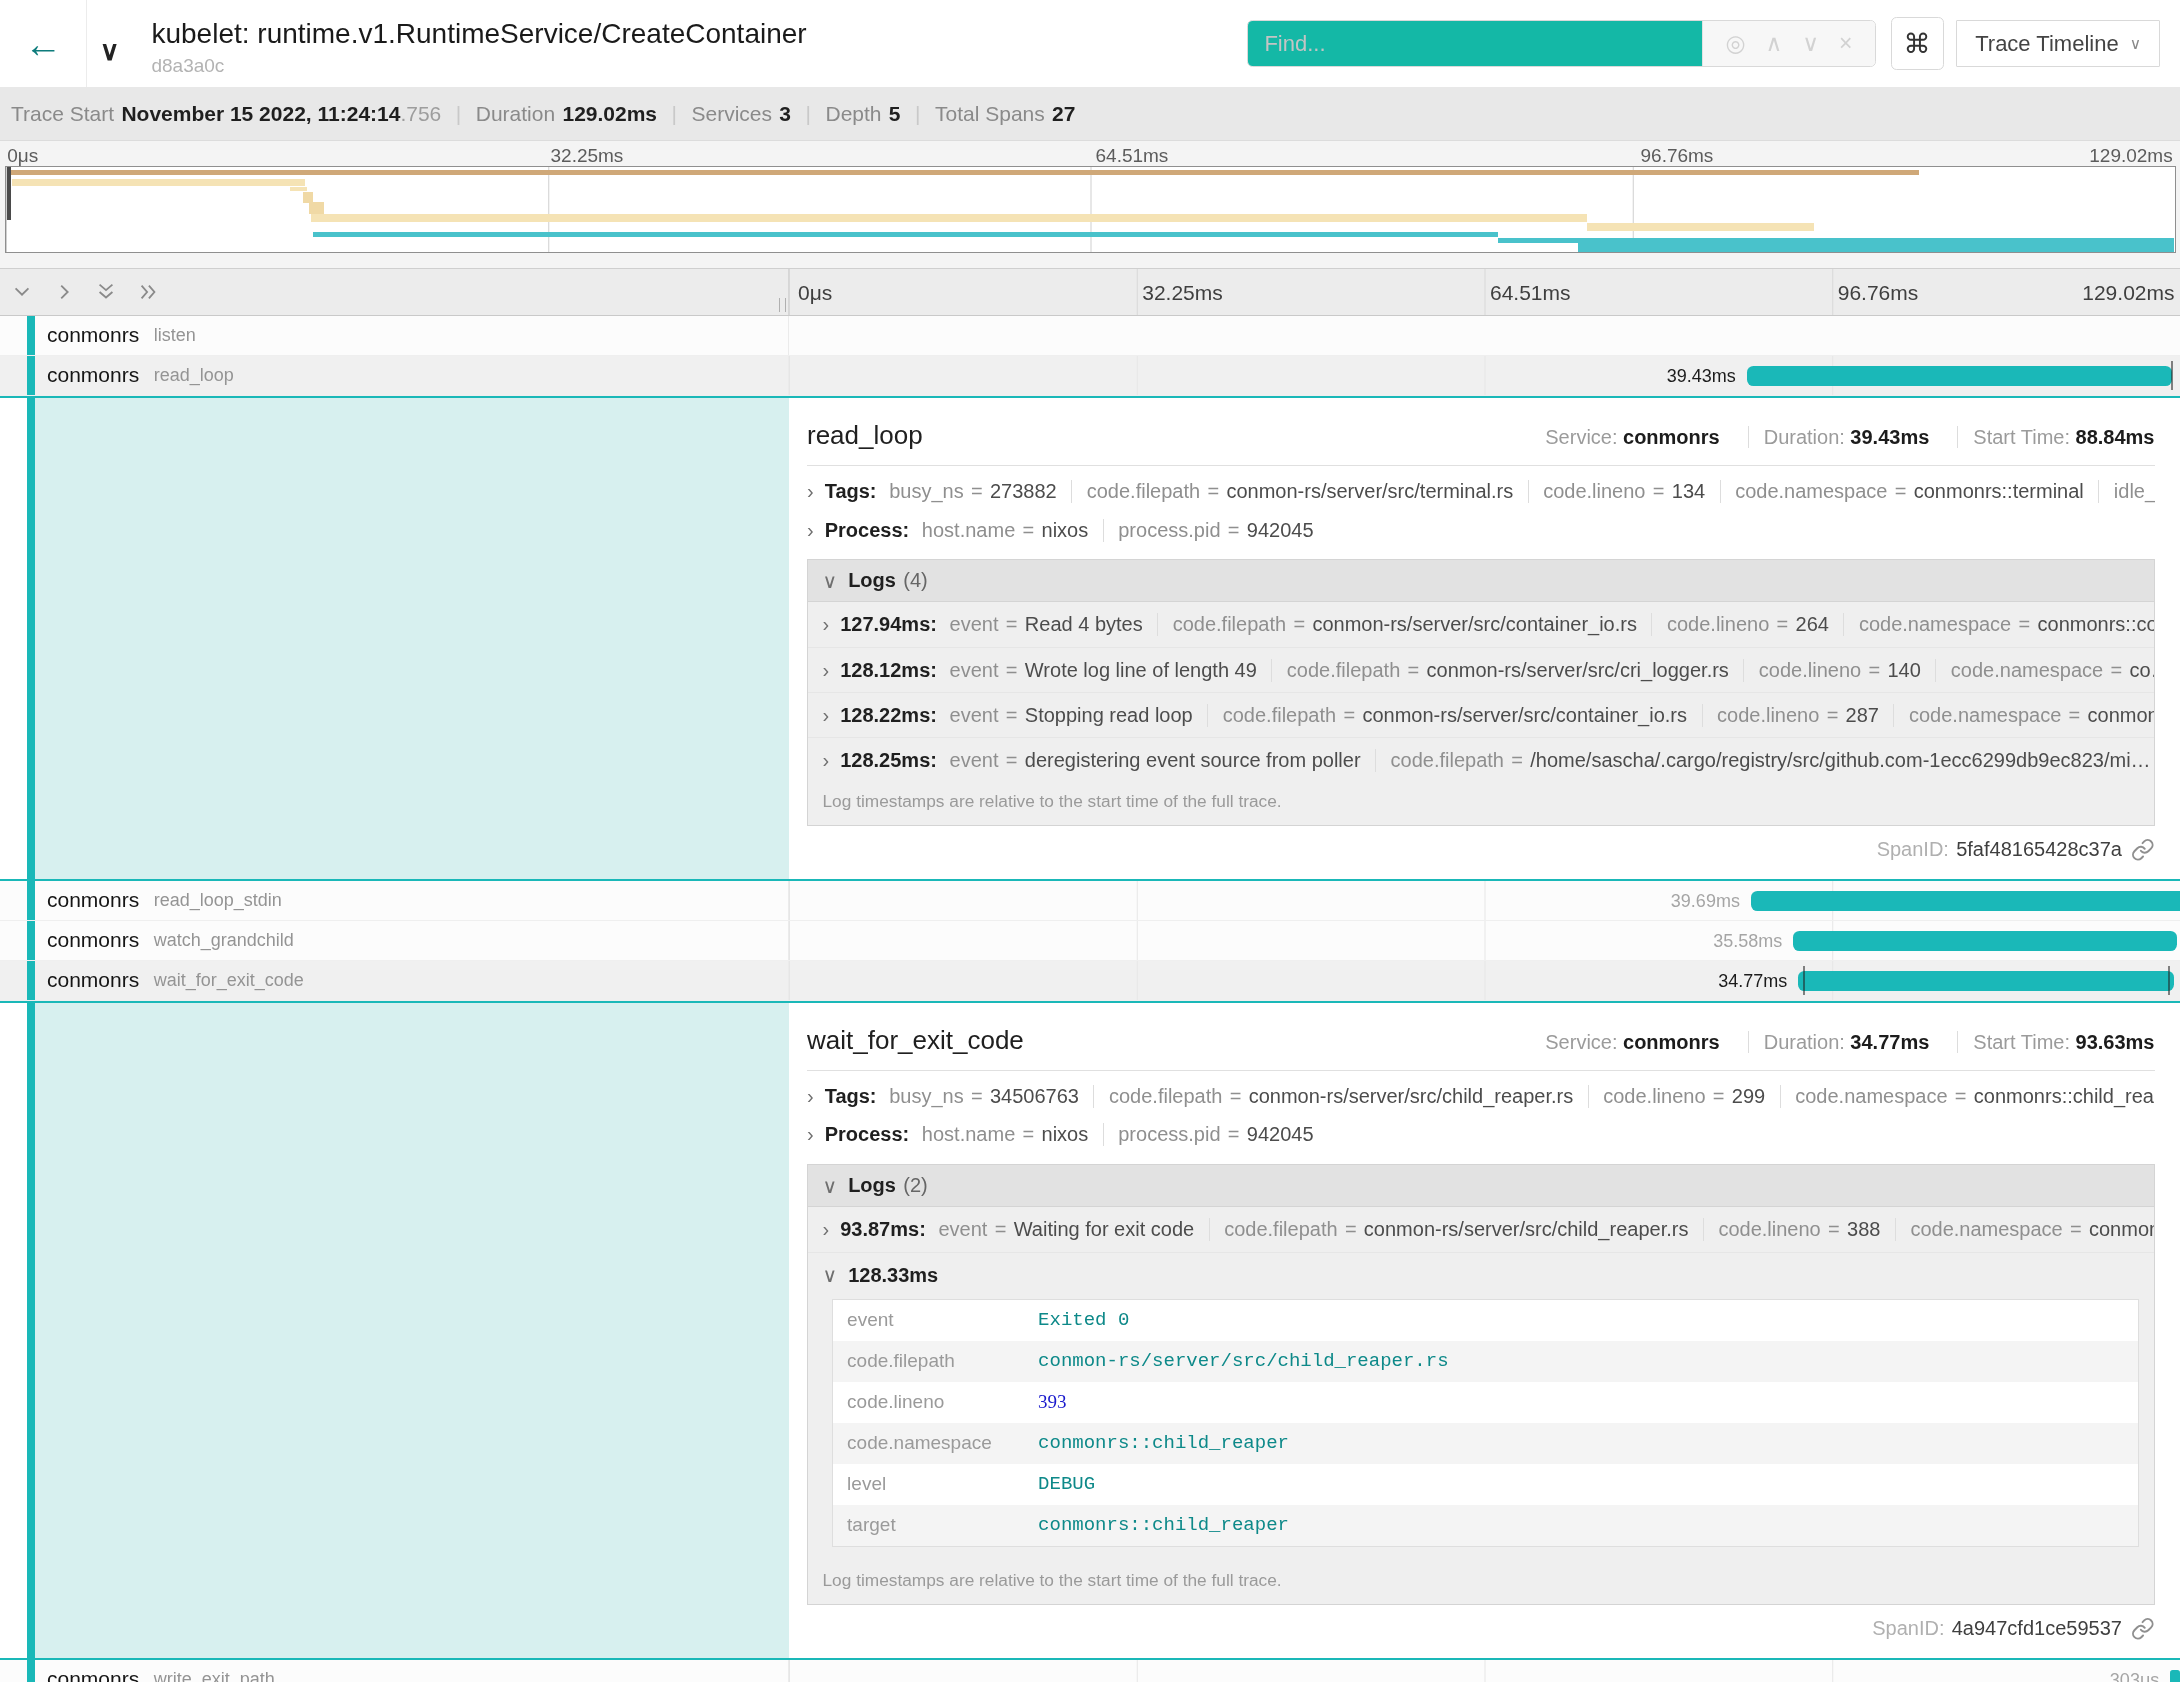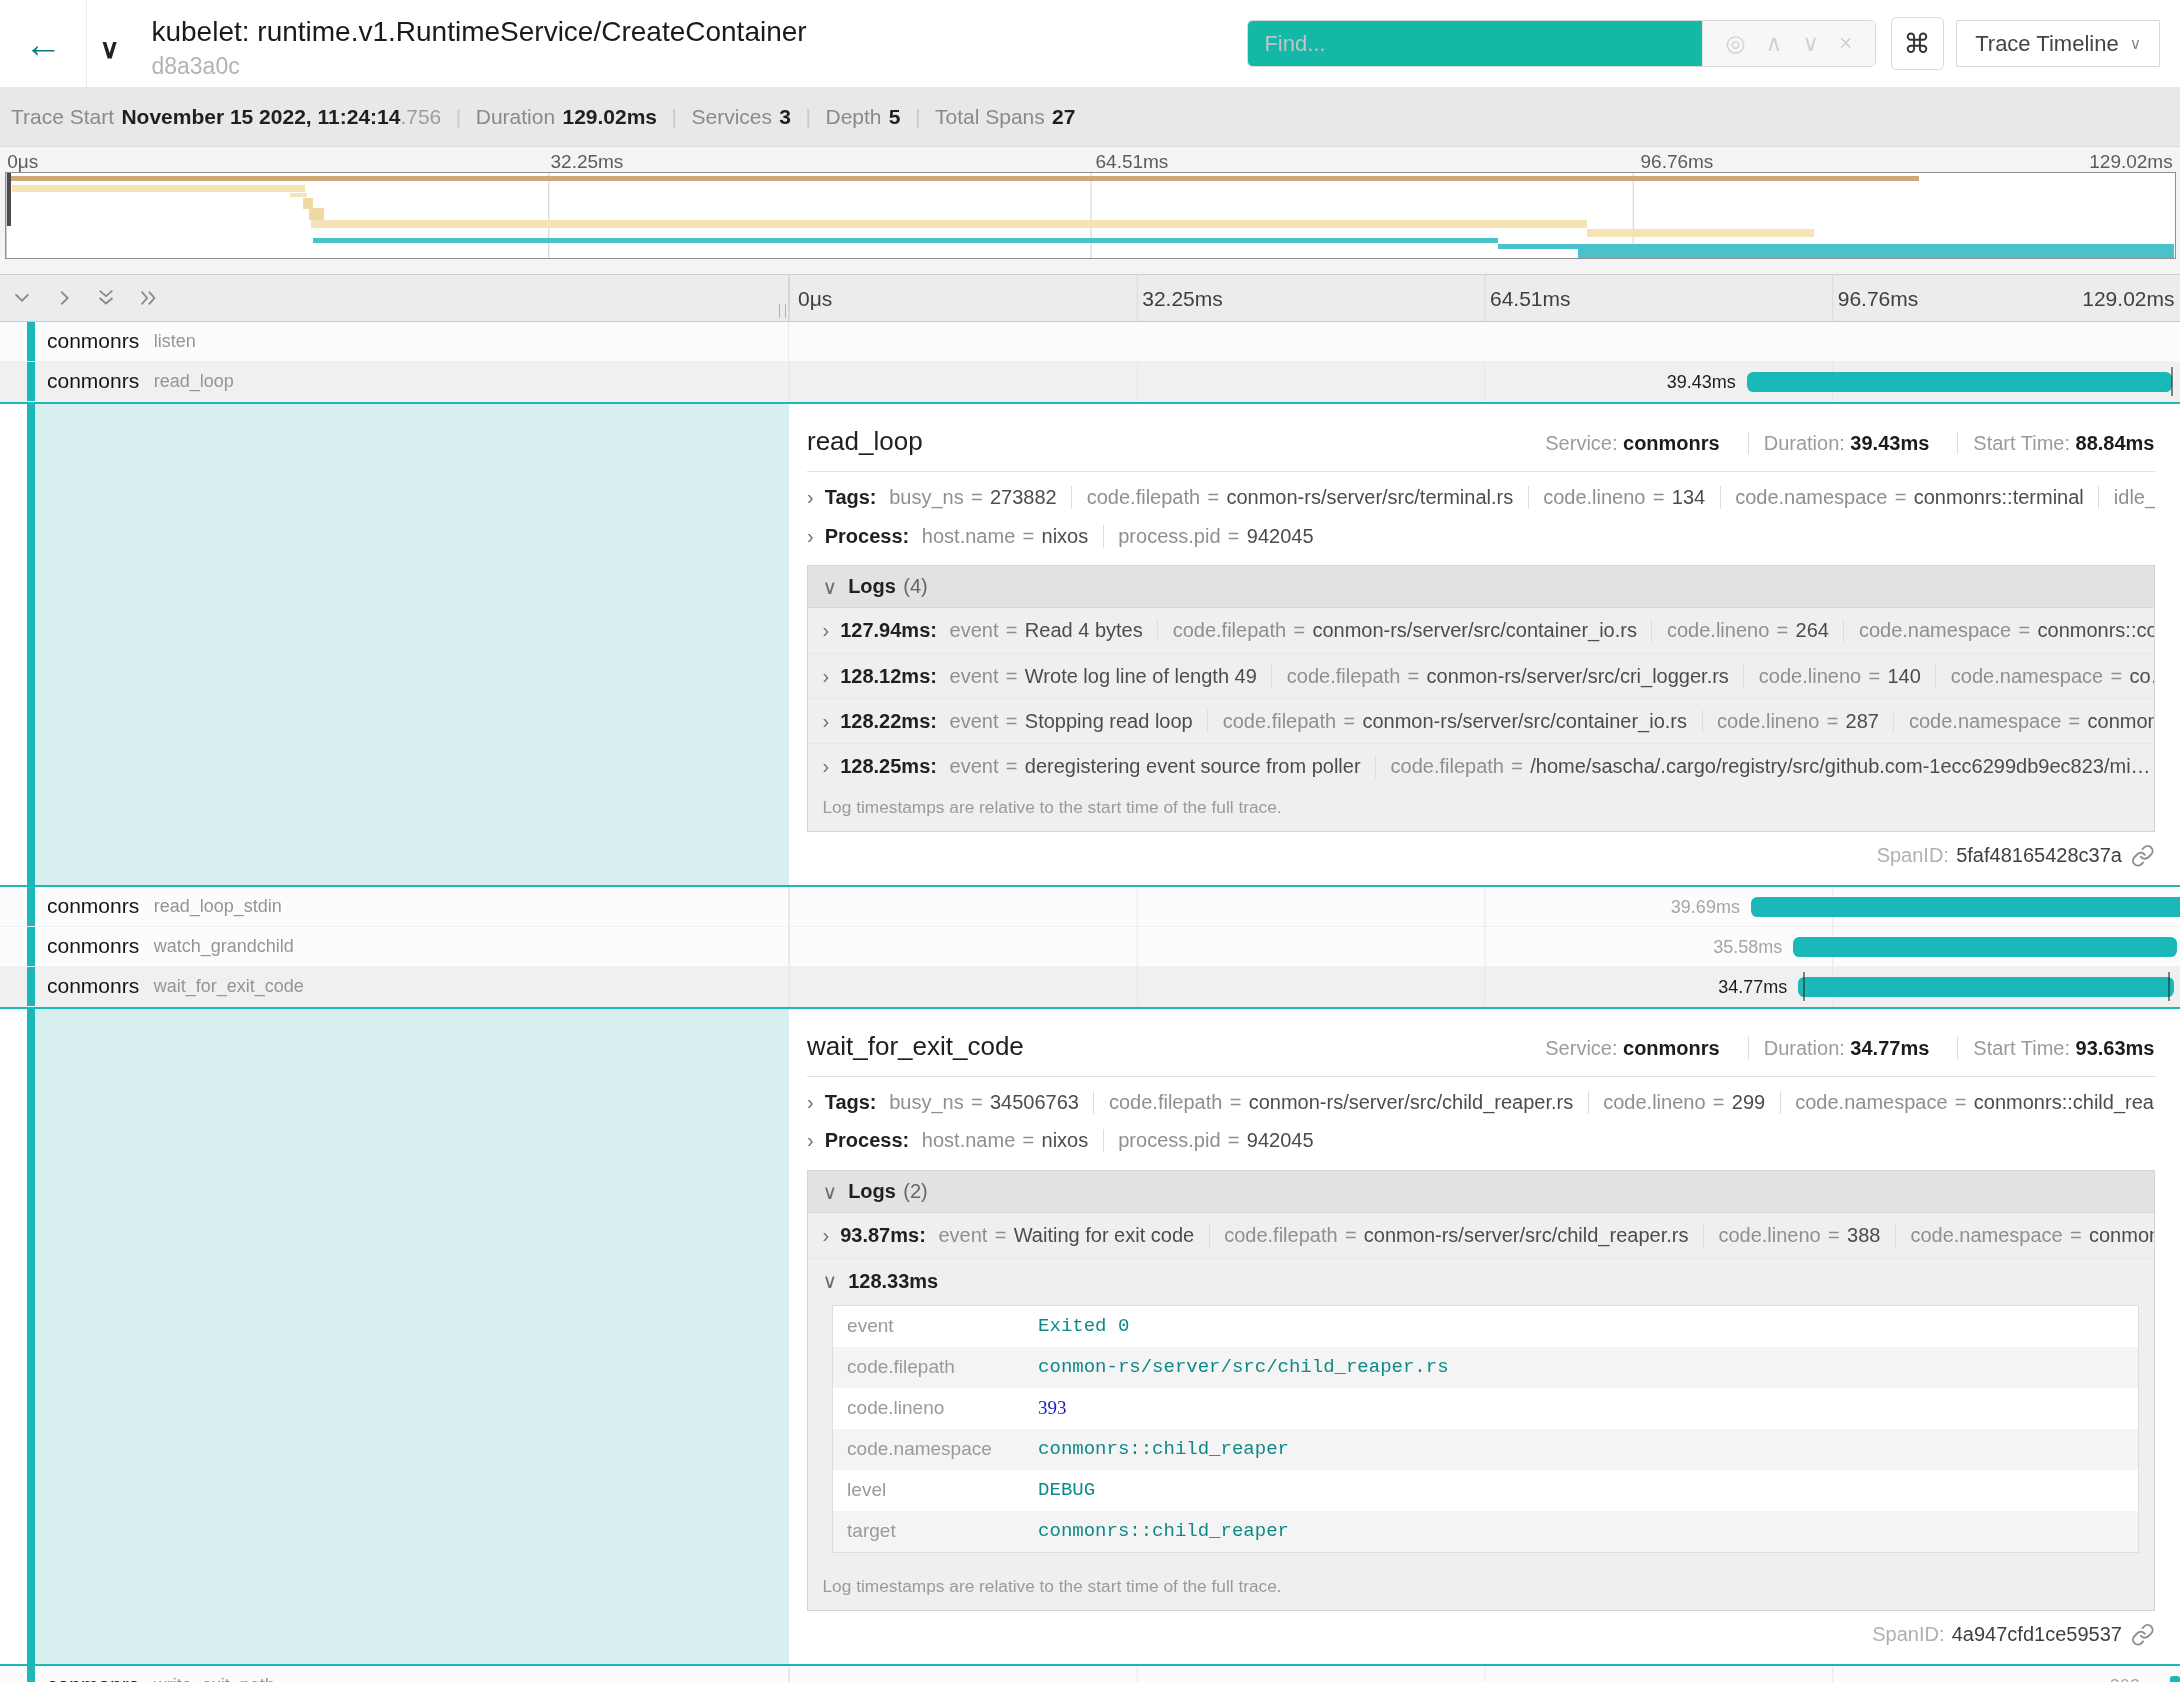--- a/index.html
+++ b/index.html
@@ -9,35 +9,35 @@
 
   
   .hdr { height:87px; display:flex; align-items:center; background:#fff; }
   .back-btn { width:87px; height:87px; display:flex; align-items:center; justify-content:center;
               border-right:0.9px solid #ececec; cursor:pointer; }
   .back-btn span { font-size:38px; color:#0e7c7c; line-height:1; }
   .title-wrap { display:flex; align-items:flex-start; margin-left:12.7px; }
   .title-chevron { font-size:27px; color:#222; font-weight:700; margin-top:25.5px; cursor:pointer; }
   .titles { margin-left:32px; }
   .page-title { font-size:28px; color:#1a1a1a; line-height:1.35; margin-top:5.5px; }
-  .trace-id { font-size:23px; color:#b3b3b3; margin-top:1.8px; }
+  .trace-id { font-size:19px; color:#b3b3b3; margin-top:1.8px; }
   .hdr-spacer { flex:1; }
   .find-group { display:flex; width:629px; height:47px; border:0.9px solid #d9d9d9; border-radius:5.5px; overflow:hidden; background:#fff; }
   .find-input { flex:1; border:none; outline:none; padding:0 16.4px; font-size:22px; font-family:"Liberation Sans",sans-serif; color:#444; background:#14b8a6; }
   .find-input::placeholder { color:#c4c4c4; }
   .find-suffix { width:173px; background:#f7f7f7; border-left:0.9px solid #e2e2e2; display:flex; align-items:center; justify-content:space-around; padding:0 12.7px; }
   .find-suffix span { color:#d2d2d2; font-size:23px; cursor:pointer; }
   .kbd-btn { width:53px; height:53px; margin-left:14.5px; border:0.9px solid #d9d9d9; border-radius:5.5px;
              display:flex; align-items:center; justify-content:center; font-size:27px; color:#333; background:#fff; cursor:pointer; }
   .view-btn { height:47px; margin-left:12.7px; margin-right:20px; border:0.9px solid #d9d9d9; border-radius:1px;
               display:flex; align-items:center; padding:0 18px; font-size:22px; color:#444; background:#fff; cursor:pointer; white-space:nowrap; }
   .view-btn .vchev { font-size:15.5px; color:#888; margin-left:11px; }
 
   
-  .summary { height:60px; background:#e8e8e8; border-bottom:0.9px solid #dcdcdc; display:flex; align-items:center;
+  .summary { height:54px; background:#e8e8e8; border-bottom:0.9px solid #dcdcdc; display:flex; align-items:center;
              padding-left:11px; font-size:21px; color:#8a8a8a; white-space:nowrap; }
   .summary b { color:#1f1f1f; margin-left:7.3px; }
   .summary .frac { color:#9d9d9d; }
   .sum-sep { color:#c9c9c9; margin:0 14.5px; }
 
   
   .mini { background:#f4f4f4; border-bottom:0.9px solid #cfcfcf; padding:1.8px 0 14.5px 0; }
   .mini-ruler { position:relative; height:23.6px; font-size:19px; color:#5c5c5c; }
   .mini-ruler .tl0 { position:absolute; left:7.3px; top:1.8px; }
   .mini-ruler .tl1 { position:absolute; left:25%; margin-left:5.5px; top:1.8px; }

